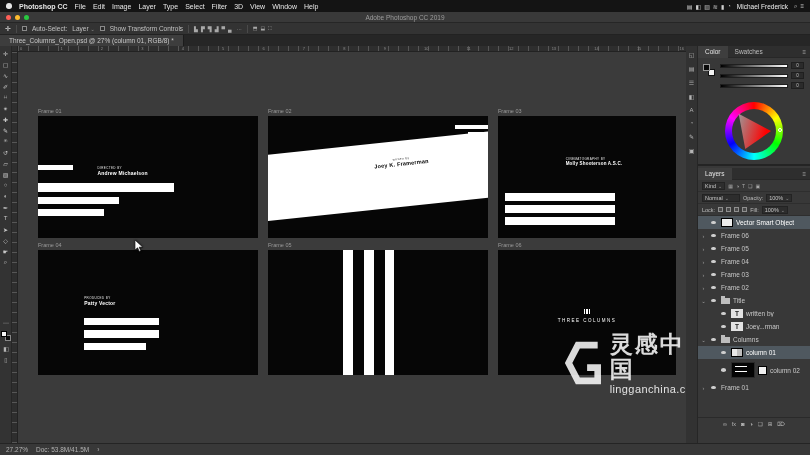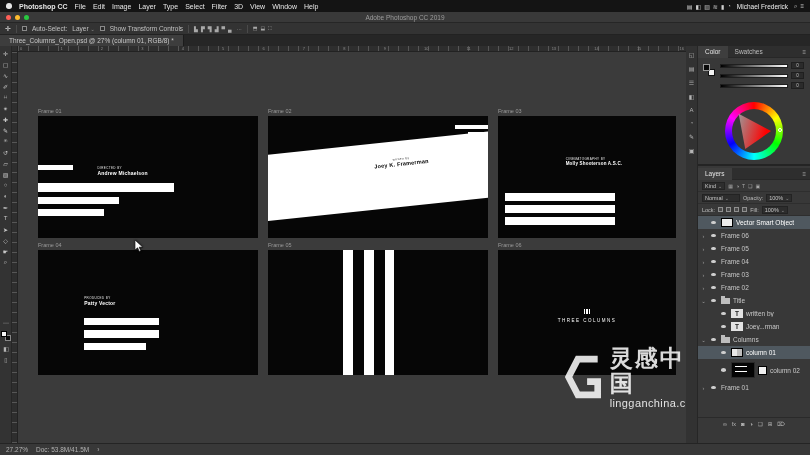--- a/index.html
+++ b/index.html
@@ -71,21 +71,21 @@
   .credit .name{font-size:5px;font-weight:bold;letter-spacing:.2px;white-space:nowrap;}
   .bar{position:absolute;background:#fff;}
   .angled{position:absolute;left:-6%;top:22%;width:114%;height:54%;background:#fff;transform:rotate(-6deg);}
   .angled .credit{left:48%;top:24%;color:#000;text-align:center;}
   .angled .credit .name{font-size:5.5px;}
   .vbar{position:absolute;top:0;height:100%;background:#fff;}
   .f6-block{position:absolute;left:0;right:0;top:40%;text-align:center;color:#fff;}
   .mini-cols{display:inline-flex;gap:1px;margin-bottom:2px;}
   .mini-cols i{width:1.5px;height:5px;background:#fff;display:block;}
   .f6-text{font-size:4.5px;letter-spacing:1.5px;}
-  .watermark{position:absolute;left:550px;top:300px;display:flex;align-items:center;gap:8px;
+  .watermark{position:absolute;left:550px;top:286px;display:flex;align-items:center;gap:8px;
     opacity:.85;color:#fff;z-index:5;}
   .wm-main{font-size:23px;font-weight:bold;letter-spacing:2px;line-height:1.1;}
   .wm-sub{font-size:11px;letter-spacing:.4px;}
   .cursor{position:absolute;left:123px;top:192px;z-index:9;filter:drop-shadow(0 0 1px rgba(0,0,0,.8));}
 
   
   .dock-strip{position:absolute;left:686px;top:46px;width:12px;bottom:12px;background:#323232;
     border-right:1px solid #262626;display:flex;flex-direction:column;align-items:center;gap:7px;padding-top:5px;}
   .dock-ico{font-size:6px;color:#b5b5b5;}
 

